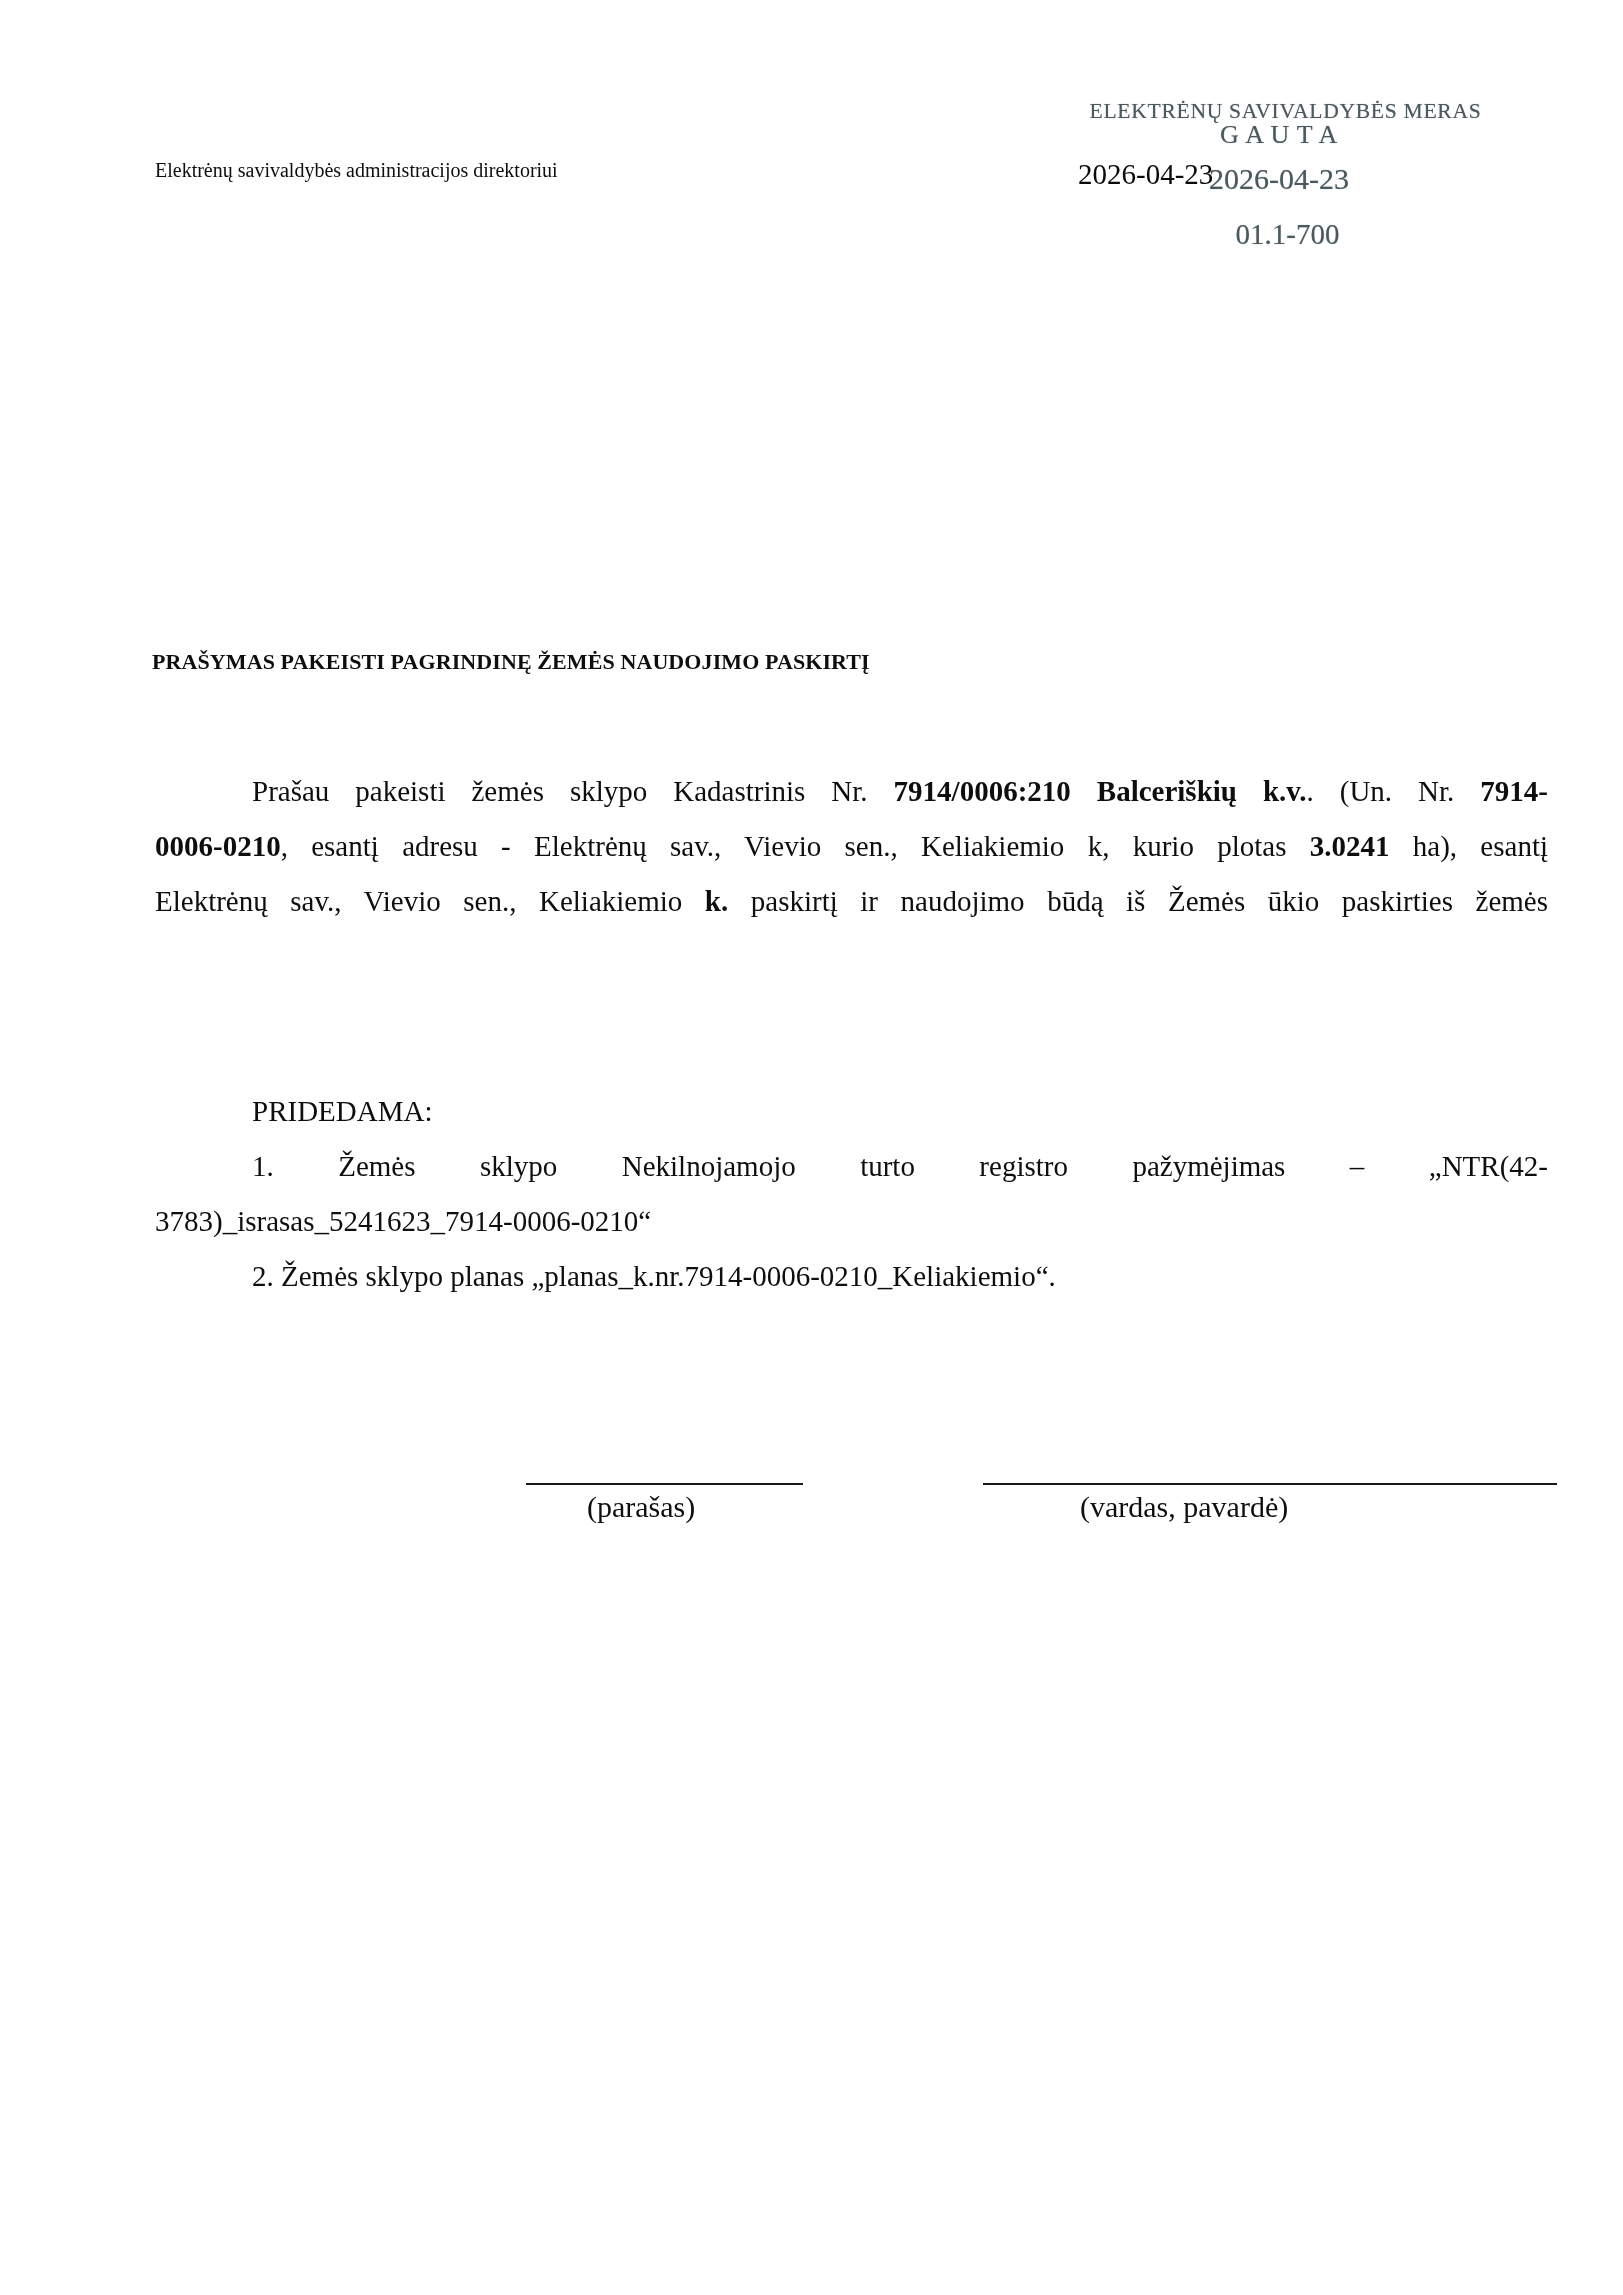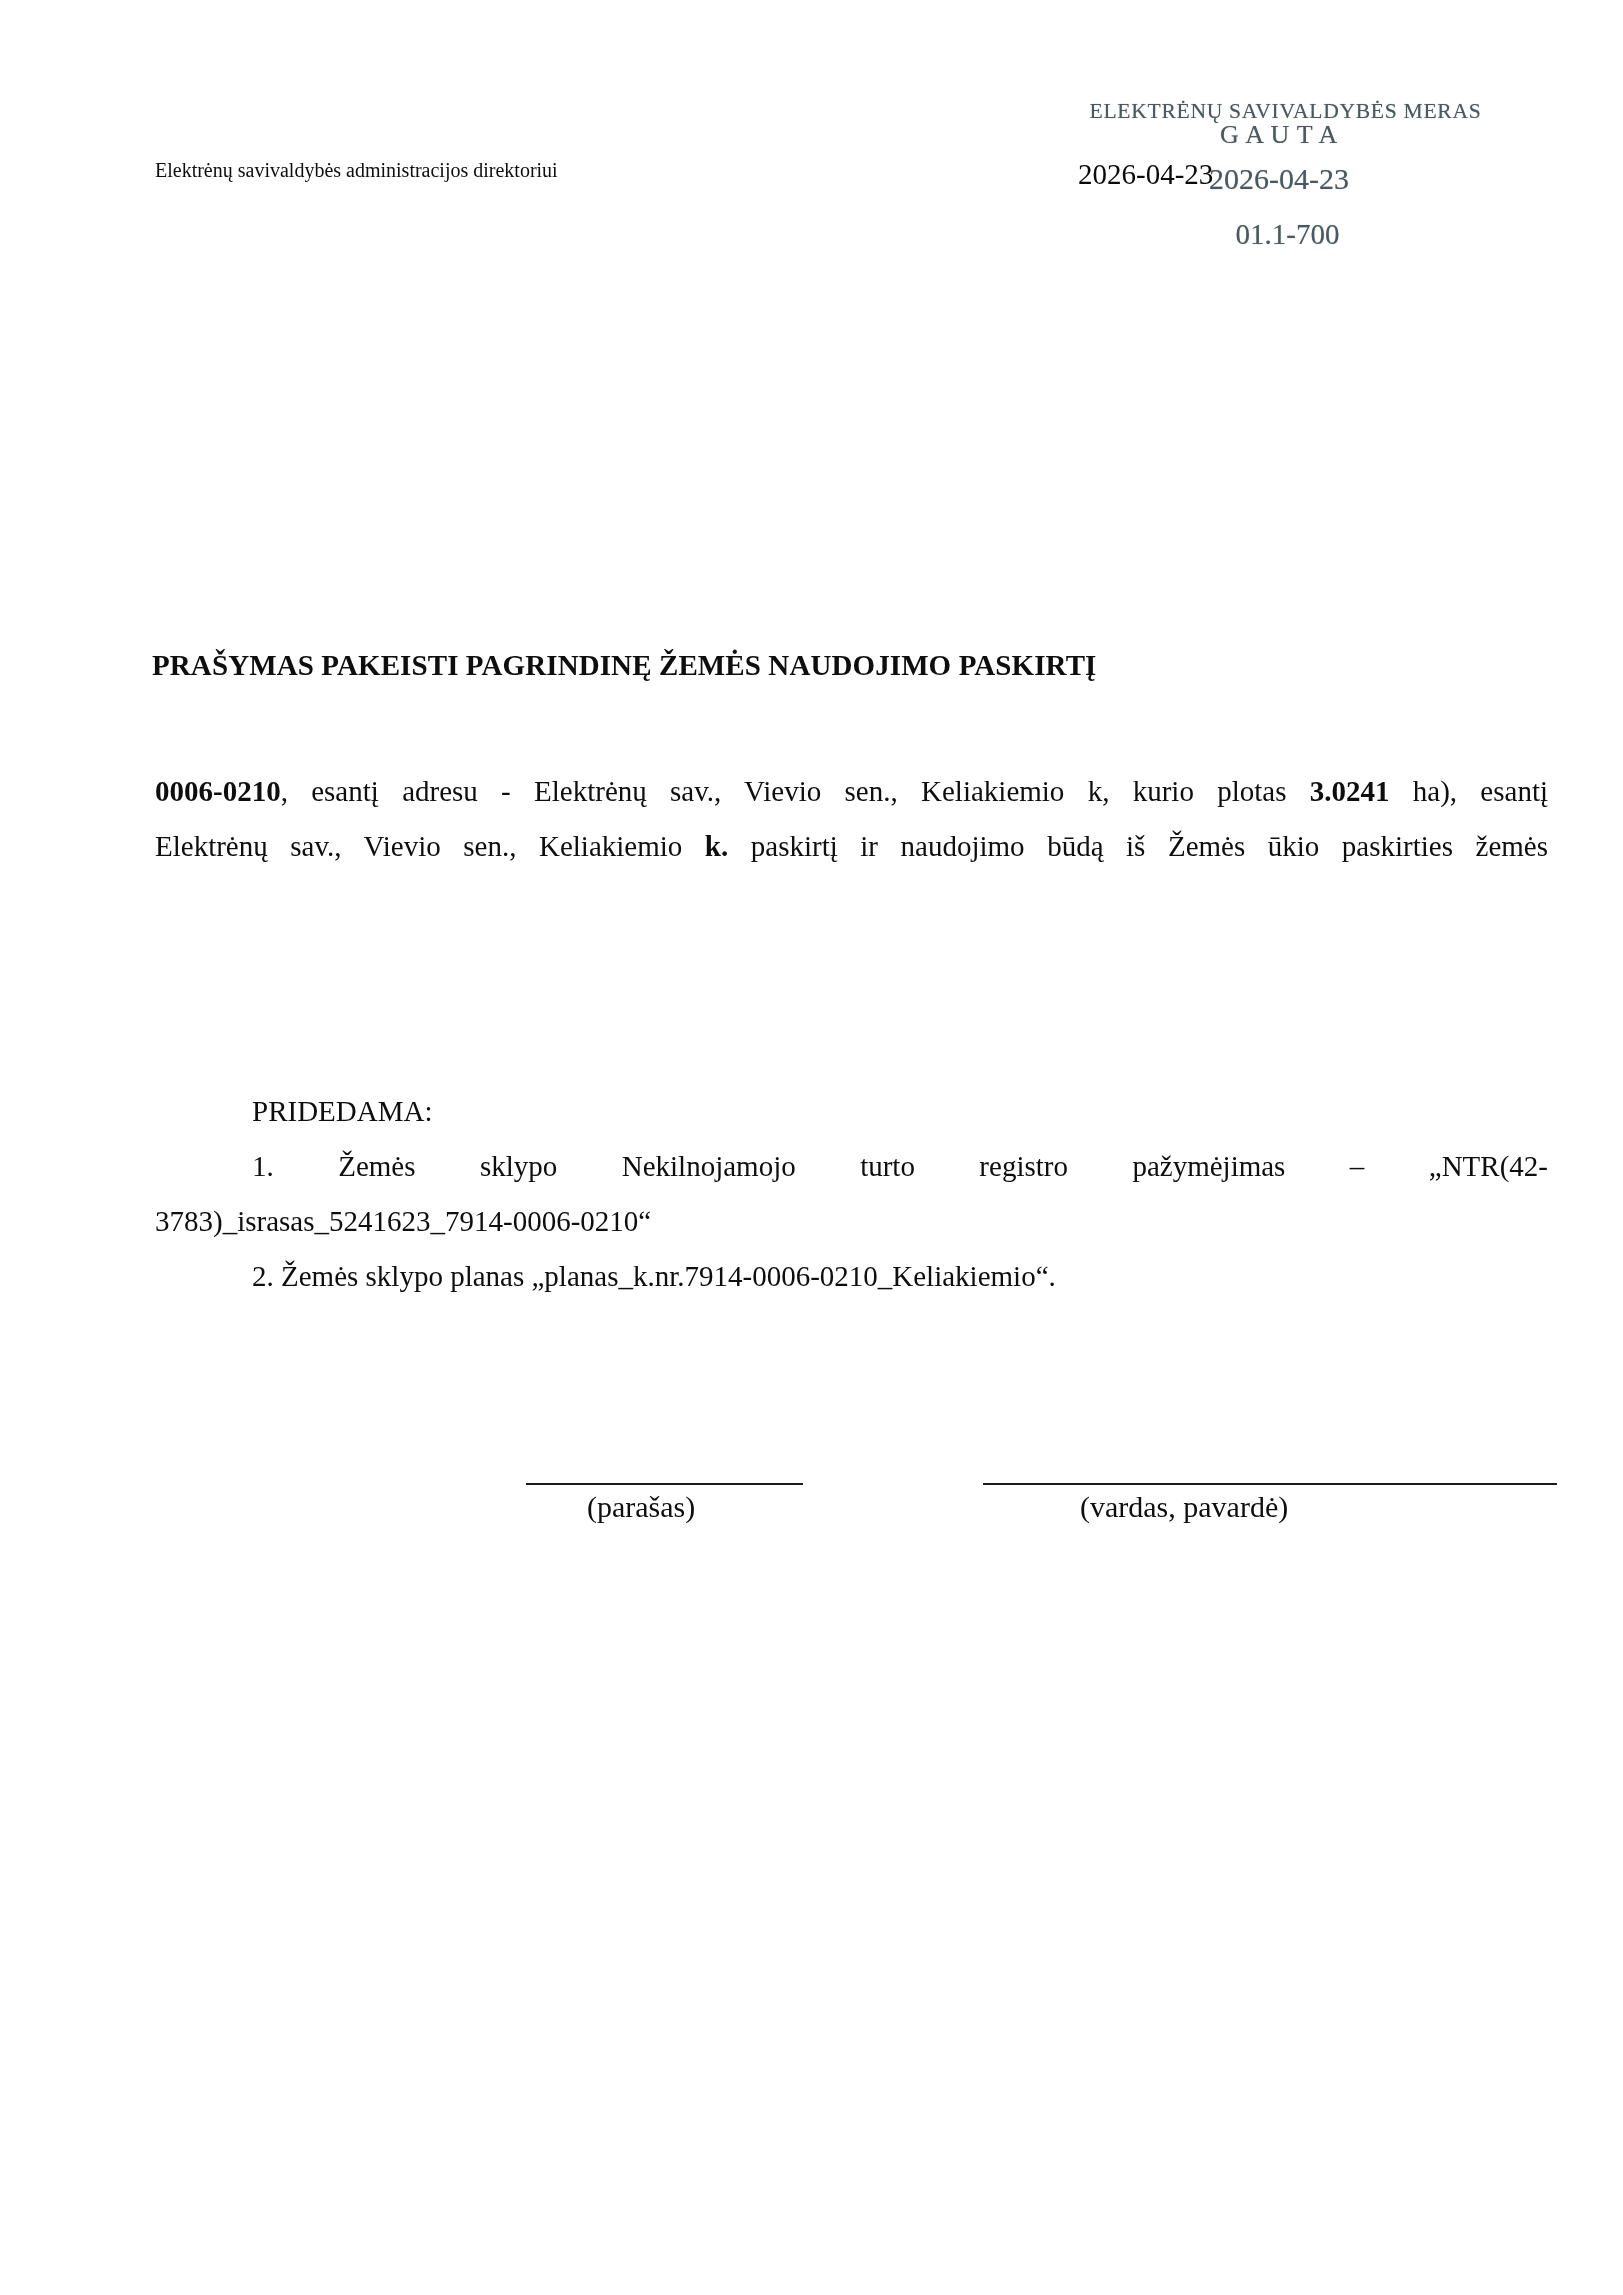--- a/index.html
+++ b/index.html
@@ -21,21 +21,21 @@
   .typed-date{left:1078px;top:158px;font-size:29px;color:#0a0a0a;z-index:3;}
 
   
   .stamp{color:var(--stamp-ink,#4b595e);text-shadow:0 0 1px rgba(75,89,94,0.55);z-index:2;}
   .stamp-org{left:1066px;top:99px;width:439px;text-align:center;font-size:21.6px;letter-spacing:0.7px;white-space:nowrap;}
   .stamp-gauta{left:1137px;top:120px;width:284px;text-align:center;font-size:26px;letter-spacing:0.7px;white-space:nowrap;}
   .stamp-date{left:1209px;top:162px;font-size:30px;white-space:nowrap;}
   .stamp-num{left:1224px;top:203px;width:127px;text-align:center;font-size:29px;white-space:nowrap;margin-top:15px;}
 
   
-  .title{left:152px;top:649px;font-size:29px;font-weight:700;white-space:nowrap;letter-spacing:0.1px;margin:0;}
+  .title{left:152px;top:649px;font-size:22px;font-weight:700;white-space:nowrap;letter-spacing:0.1px;margin:0;}
 
   
   .flow{left:155px;width:1393px;font-size:29px;line-height:55px;}
   .body-block{top:764px;}
   .attach-block{top:1084px;}
   .jlast{text-align:justify;text-align-last:justify;}
   .left{text-align:left;white-space:nowrap;}
   .ind{text-indent:97px;}
   b{font-weight:700;}
 
@@ -59,20 +59,21 @@
   <div class="abs stamp stamp-org">ELEKTRĖNŲ SAVIVALDYBĖS MERAS</div>
   <div class="abs stamp stamp-gauta">G A U T A</div>
   <div class="abs stamp stamp-date">2026-04-23</div>
   <div class="abs stamp stamp-num">01.1-700</div>
 
   <div class="abs typed-date">2026-04-23</div>
 
   <h1 class="abs title">PRAŠYMAS PAKEISTI PAGRINDINĘ ŽEMĖS NAUDOJIMO PASKIRTĮ</h1>
 
   <div class="abs flow body-block">
+    <div class="jlast ind"><span>Prašau pakeisti žemės sklypo Kadastrinis Nr. </span><b>7914/0006:210 Balceriškių k.v.</b><span>. (Un. Nr. </span><b>7914-</b></div>
     <div class="jlast"><b>0006-0210</b><span>, esantį adresu - Elektrėnų sav., Vievio sen., Keliakiemio k, kurio plotas </span><b>3.0241</b><span> ha), esantį</span></div>
     <div class="jlast"><span>Elektrėnų sav., Vievio sen., Keliakiemio </span><b>k.</b><span> paskirtį ir naudojimo būdą iš Žemės ūkio paskirties žemės</span></div>
   </div>
 
   <div class="abs flow attach-block">
     <div class="left ind">PRIDEDAMA:</div>
     <div class="jlast ind">1. Žemės sklypo Nekilnojamojo turto registro pažymėjimas – „NTR(42-</div>
     <div class="left">3783)_israsas_5241623_7914-0006-0210“</div>
     <div class="left ind">2. Žemės sklypo planas „planas_k.nr.7914-0006-0210_Keliakiemio“.</div>
   </div>

